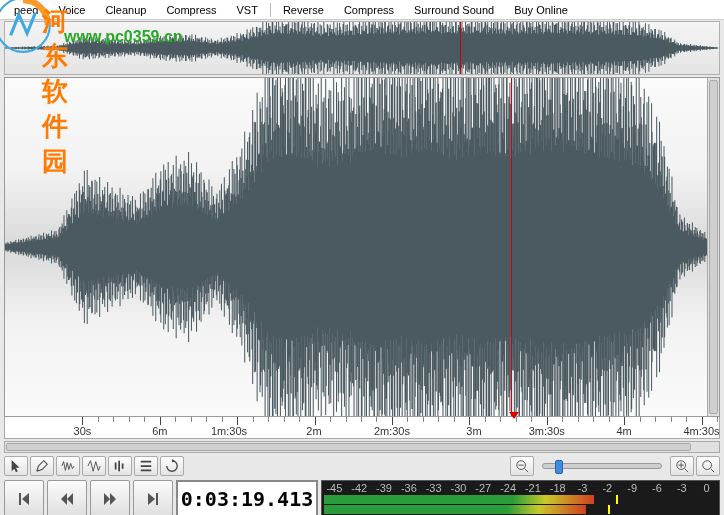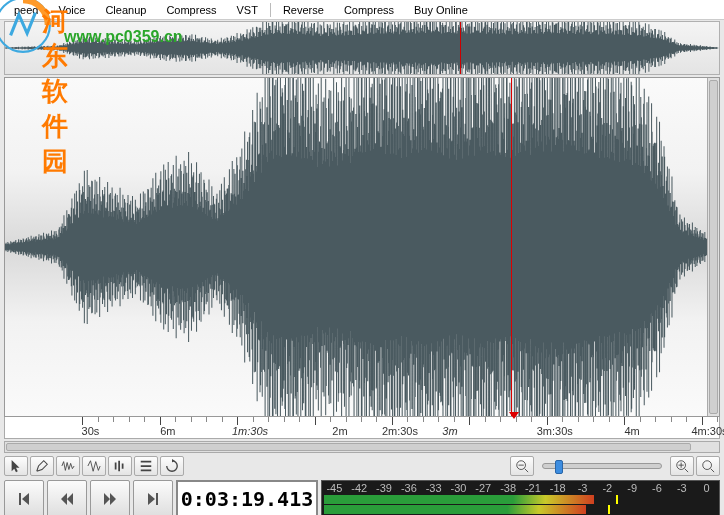--- a/index.html
+++ b/index.html
@@ -26,21 +26,21 @@
 .wave-area svg { position: absolute; inset: 0; width: 100%; height: 100%; }
 .wave-midline { position: absolute; left: 0; right: 0; top: 50%; height: 1px; background: #bcbcbc; }
 .playhead { position: absolute; top: 0; bottom: 0; width: 1px; background: #d00; left: 506px; }
 .rscroll { position: absolute; right: 0; top: 0; bottom: 0; width: 12px; background: #e0e0e0; border-left: 1px solid #aaa; }
 .rscroll .thumb { position: absolute; top: 2px; bottom: 2px; left: 1px; right: 1px; background: #cfcfcf; border: 1px solid #aaa; border-radius: 2px; }
 
 
 .ruler { height: 22px; margin: 0 4px; background: #fff; border: 1px solid #aaa; border-top: none; position: relative; font-size: 10px; color: #333; }
 .ruler .tick { position: absolute; top: 0; width: 1px; height: 5px; background: #888; }
 .ruler .tick.major { height: 8px; background: #444; }
-.ruler .lbl { position: absolute; top: 8px; transform: translateX(-50%); margin-left: 8px; }
+.ruler .lbl { position: absolute; top: 8px; transform: translateX(-50%); }
 .ruler .cursor-tri { position: absolute; top: -5px; left: 504px; width: 0; height: 0; border-left: 5px solid transparent; border-right: 5px solid transparent; border-top: 7px solid #d00; }
 
 
 .tools { height: 22px; margin: 2px 4px 0 4px; display: flex; align-items: center; gap: 2px; }
 .tbtn { width: 24px; height: 20px; background: linear-gradient(#fdfdfd,#e4e4e4); border: 1px solid #aaa; border-radius: 2px; display: flex; align-items: center; justify-content: center; color: #333; cursor: default; }
 .tbtn svg { width: 14px; height: 14px; }
 .tools .spacer { flex: 1; }
 .hslider { width: 120px; height: 6px; background: #cfcfcf; border: 1px solid #999; border-radius: 3px; position: relative; margin: 0 6px; }
 .hslider .sthumb { position: absolute; left: 12px; top: -4px; width: 8px; height: 14px; background: #3d8de0; border: 1px solid #2a66a8; border-radius: 2px; }
 
@@ -75,20 +75,21 @@
 
 <div class="menubar">
   <span class="mi">peed</span>
   <span class="mi">Voice</span>
   <span class="mi">Cleanup</span>
   <span class="mi">Compress</span>
   <span class="mi">VST</span>
   <span class="sep"></span>
   <span class="mi">Reverse</span>
   <span class="mi">Compress</span>
+  <span class="mi">Surround Sound</span>
   <span class="mi">Buy Online</span>
 </div>
 
 <div class="overview">
   <svg viewBox="0 0 712 52" preserveAspectRatio="none">
       <path d="M0.0 25.5 L0.0 26.5 M0.7 25.5 L0.7 26.5 M1.4 25.3 L1.4 26.7 M2.1 25.6 L2.1 26.4 M2.9 25.5 L2.9 26.5 M3.6 25.2 L3.6 26.8 M4.3 25.5 L4.3 26.5 M5.0 25.4 L5.0 26.6 M5.7 25.6 L5.7 26.4 M6.4 25.6 L6.4 26.4 M7.1 25.0 L7.1 27.0 M7.9 25.2 L7.9 26.8 M8.6 25.5 L8.6 26.5 M9.3 25.3 L9.3 26.7 M10.0 25.2 L10.0 26.8 M10.7 25.1 L10.7 26.9 M11.4 25.1 L11.4 26.9 M12.1 25.5 L12.1 26.5 M12.9 25.1 L12.9 26.9 M13.6 24.8 L13.6 27.2 M14.3 25.4 L14.3 26.6 M15.0 25.3 L15.0 26.7 M15.7 25.2 L15.7 26.8 M16.4 25.2 L16.4 26.8 M17.1 24.6 L17.1 27.4 M17.9 25.2 L17.9 26.8 M18.6 25.3 L18.6 26.7 M19.3 24.7 L19.3 27.3 M20.0 25.2 L20.0 26.8 M20.7 24.8 L20.7 27.2 M21.4 25.2 L21.4 26.8 M22.1 25.3 L22.1 26.7 M22.9 24.5 L22.9 27.5 M23.6 24.6 L23.6 27.4 M24.3 25.1 L24.3 26.9 M25.0 25.1 L25.0 26.9 M25.7 24.9 L25.7 27.1 M26.4 24.7 L26.4 27.3 M27.1 24.4 L27.1 27.6 M27.9 25.2 L27.9 26.8 M28.6 24.8 L28.6 27.2 M29.3 24.3 L29.3 27.7 M30.0 25.1 L30.0 26.9 M30.7 24.7 L30.7 27.3 M31.4 25.0 L31.4 27.0 M32.1 24.9 L32.1 27.1 M32.9 24.0 L32.9 28.0 M33.6 24.7 L33.6 27.3 M34.3 25.0 L34.3 27.0 M35.0 24.5 L35.0 27.5 M35.7 24.8 L35.7 27.2 M36.4 24.2 L36.4 27.8 M37.1 24.5 L37.1 27.5 M37.9 25.0 L37.9 27.0 M38.6 24.1 L38.6 27.9 M39.3 24.1 L39.3 27.9 M40.0 24.7 L40.0 27.3 M40.7 24.8 L40.7 27.2 M41.4 24.6 L41.4 27.4 M42.1 24.2 L42.1 27.8 M42.9 23.7 L42.9 28.3 M43.6 24.8 L43.6 27.2 M44.3 24.7 L44.3 27.3 M45.0 23.9 L45.0 28.1 M45.7 24.9 L45.7 27.1 M46.4 23.9 L46.4 28.1 M47.1 24.7 L47.1 27.3 M47.9 24.6 L47.9 27.4 M48.6 23.4 L48.6 28.6 M49.3 24.1 L49.3 27.9 M50.0 24.4 L50.0 27.6 M50.7 24.5 L50.7 27.5 M51.4 24.5 L51.4 27.5 M52.1 23.6 L52.1 28.4 M52.9 23.7 L52.9 28.3 M53.6 24.7 L53.6 27.3 M54.3 23.6 L54.3 28.4 M55.0 22.9 L55.0 29.1 M55.7 23.7 L55.7 28.3 M56.4 23.2 L56.4 28.8 M57.1 23.8 L57.1 28.2 M57.9 22.8 L57.9 29.2 M58.6 21.1 L58.6 30.9 M59.3 23.2 L59.3 28.8 M60.0 23.4 L60.0 28.6 M60.7 21.9 L60.7 30.1 M61.4 23.4 L61.4 28.6 M62.1 20.4 L62.1 31.6 M62.9 22.0 L62.9 30.0 M63.6 22.8 L63.6 29.2 M64.3 19.8 L64.3 32.2 M65.0 20.6 L65.0 31.4 M65.7 21.1 L65.7 30.9 M66.4 22.3 L66.4 29.7 M67.1 21.8 L67.1 30.2 M67.9 19.0 L67.9 33.0 M68.6 18.3 L68.6 33.7 M69.3 22.2 L69.3 29.8 M70.0 20.9 L70.0 31.1 M70.7 18.7 L70.7 33.3 M71.4 20.4 L71.4 31.6 M72.1 17.9 L72.1 34.1 M72.9 21.4 L72.9 30.6 M73.6 19.7 L73.6 32.3 M74.3 15.6 L74.3 36.4 M75.0 19.7 L75.0 32.3 M75.7 19.3 L75.7 32.7 M76.4 19.4 L76.4 32.6 M77.1 20.9 L77.1 31.1 M77.9 14.8 L77.9 37.2 M78.6 17.1 L78.6 34.9 M79.3 20.6 L79.3 31.4 M80.0 16.6 L80.0 35.4 M80.7 17.0 L80.7 35.0 M81.4 17.6 L81.4 34.4 M82.1 18.2 L82.1 33.8 M82.9 20.2 L82.9 31.8 M83.6 16.6 L83.6 35.4 M84.3 14.7 L84.3 37.3 M85.0 20.8 L85.0 31.2 M85.7 20.7 L85.7 31.3 M86.4 17.8 L86.4 34.2 M87.1 19.4 L87.1 32.6 M87.9 15.3 L87.9 36.7 M88.6 19.7 L88.6 32.3 M89.3 20.1 L89.3 31.9 M90.0 15.7 L90.0 36.3 M90.7 19.2 L90.7 32.8 M91.4 18.1 L91.4 33.9 M92.1 21.1 L92.1 30.9 M92.9 21.1 L92.9 30.9 M93.6 15.8 L93.6 36.2 M94.3 17.1 L94.3 34.9 M95.0 20.8 L95.0 31.2 M95.7 19.4 L95.7 32.6 M96.4 18.4 L96.4 33.6 M97.1 18.4 L97.1 33.6 M97.9 17.6 L97.9 34.4 M98.6 21.5 L98.6 30.5 M99.3 18.7 L99.3 33.3 M100.0 16.1 L100.0 35.9 M100.7 21.4 L100.7 30.6 M101.4 19.8 L101.4 32.2 M102.1 20.0 L102.1 32.0 M102.9 20.5 L102.9 31.5 M103.6 16.1 L103.6 35.9 M104.3 19.6 L104.3 32.4 M105.0 21.7 L105.0 30.3 M105.7 18.1 L105.7 33.9 M106.4 20.0 L106.4 32.0 M107.1 18.4 L107.1 33.6 M107.9 20.2 L107.9 31.8 M108.6 21.8 L108.6 30.2 M109.3 17.6 L109.3 34.4 M110.0 17.7 L110.0 34.3 M110.7 21.2 L110.7 30.8 M111.4 21.8 L111.4 30.2 M112.1 19.9 L112.1 32.1 M112.9 19.4 L112.9 32.6 M113.6 17.6 L113.6 34.4 M114.3 21.5 L114.3 30.5 M115.0 20.7 L115.0 31.3 M115.7 17.8 L115.7 34.2 M116.4 21.8 L116.4 30.2 M117.1 19.4 L117.1 32.6 M117.9 22.0 L117.9 30.0 M118.6 21.5 L118.6 30.5 M119.3 17.4 L119.3 34.6 M120.0 19.8 L120.0 32.2 M120.7 21.6 L120.7 30.4 M121.4 20.4 L121.4 31.6 M122.1 20.8 L122.1 31.2 M122.9 19.0 L122.9 33.0 M123.6 19.7 L123.6 32.3 M124.3 22.4 L124.3 29.6 M125.0 19.5 L125.0 32.5 M125.7 18.7 L125.7 33.3 M126.4 21.7 L126.4 30.3 M127.1 21.3 L127.1 30.7 M127.9 21.4 L127.9 30.6 M128.6 20.6 L128.6 31.4 M129.3 18.2 L129.3 33.8 M130.0 21.7 L130.0 30.3 M130.7 22.4 L130.7 29.6 M131.4 19.7 L131.4 32.3 M132.1 22.3 L132.1 29.7 M132.9 19.3 L132.9 32.7 M133.6 21.5 L133.6 30.5 M134.3 22.0 L134.3 30.0 M135.0 18.1 L135.0 33.9 M135.7 19.4 L135.7 32.6 M136.4 20.9 L136.4 31.1 M137.1 21.7 L137.1 30.3 M137.9 20.8 L137.9 31.2 M138.6 18.4 L138.6 33.6 M139.3 17.9 L139.3 34.1 M140.0 21.8 L140.0 30.2 M140.7 19.7 L140.7 32.3 M141.4 17.6 L141.4 34.4 M142.1 20.7 L142.1 31.3 M142.9 18.5 L142.9 33.5 M143.6 21.2 L143.6 30.8 M144.3 19.5 L144.3 32.5 M145.0 15.4 L145.0 36.6 M145.7 19.6 L145.7 32.4 M146.4 20.4 L146.4 31.6 M147.1 18.6 L147.1 33.4 M147.9 20.6 L147.9 31.4 M148.6 15.8 L148.6 36.2 M149.3 18.2 L149.3 33.8 M150.0 20.8 L150.0 31.2 M150.7 16.1 L150.7 35.9 M151.4 16.6 L151.4 35.4 M152.1 18.3 L152.1 33.7 M152.9 19.3 L152.9 32.7 M153.6 19.4 L153.6 32.6 M154.3 16.0 L154.3 36.0 M155.0 14.0 L155.0 38.0 M155.7 20.1 L155.7 31.9 M156.4 19.5 L156.4 32.5 M157.1 15.7 L157.1 36.3 M157.9 18.9 L157.9 33.1 M158.6 14.4 L158.6 37.6 M159.3 19.3 L159.3 32.7 M160.0 18.5 L160.0 33.5 M160.7 13.0 L160.7 39.0 M161.4 17.3 L161.4 34.7 M162.1 17.5 L162.1 34.5 M162.9 18.9 L162.9 33.1 M163.6 19.5 L163.6 32.5 M164.3 13.4 L164.3 38.6 M165.0 15.1 L165.0 36.9 M165.7 19.8 L165.7 32.2 M166.4 16.2 L166.4 35.8 M167.1 15.3 L167.1 36.7 M167.9 16.8 L167.9 35.2 M168.6 16.1 L168.6 35.9 M169.3 19.4 L169.3 32.6 M170.0 15.8 L170.0 36.2 M170.7 12.3 L170.7 39.7 M171.4 19.2 L171.4 32.8 M172.1 18.8 L172.1 33.2 M172.9 16.5 L172.9 35.5 M173.6 18.7 L173.6 33.3 M174.3 12.5 L174.3 39.5 M175.0 17.3 L175.0 34.7 M175.7 19.2 L175.7 32.8 M176.4 13.4 L176.4 38.6 M177.1 16.5 L177.1 35.5 M177.9 15.7 L177.9 36.3 M178.6 18.6 L178.6 33.4 M179.3 19.2 L179.3 32.8 M180.0 13.0 L180.0 39.0 M180.7 13.3 L180.7 38.7 M181.4 19.1 L181.4 32.9 M182.1 18.0 L182.1 34.0 M182.9 15.4 L182.9 36.6 M183.6 16.1 L183.6 35.9 M184.3 13.4 L184.3 38.6 M185.0 19.2 L185.0 32.8 M185.7 16.8 L185.7 35.2 M186.4 12.3 L186.4 39.7 M187.1 18.9 L187.1 33.1 M187.9 16.9 L187.9 35.1 M188.6 18.5 L188.6 33.5 M189.3 19.2 L189.3 32.8 M190.0 12.7 L190.0 39.3 M190.7 16.6 L190.7 35.4 M191.4 20.0 L191.4 32.0 M192.1 16.2 L192.1 35.8 M192.9 17.5 L192.9 34.5 M193.6 16.2 L193.6 35.8 M194.3 17.6 L194.3 34.4 M195.0 20.4 L195.0 31.6 M195.7 15.9 L195.7 36.1 M196.4 15.0 L196.4 37.0 M197.1 20.2 L197.1 31.8 M197.9 20.3 L197.9 31.7 M198.6 18.5 L198.6 33.5 M199.3 18.5 L199.3 33.5 M200.0 15.3 L200.0 36.7 M200.7 20.1 L200.7 31.9 M201.4 20.2 L201.4 31.8 M202.1 16.5 L202.1 35.5 M202.9 20.5 L202.9 31.5 M203.6 18.0 L203.6 34.0 M204.3 21.2 L204.3 30.8 M205.0 21.2 L205.0 30.8 M205.7 16.4 L205.7 35.6 M206.4 18.4 L206.4 33.6 M207.1 20.9 L207.1 31.1 M207.9 20.4 L207.9 31.6 M208.6 20.1 L208.6 31.9 M209.3 18.7 L209.3 33.3 M210.0 18.7 L210.0 33.3 M210.7 22.1 L210.7 29.9 M211.4 19.6 L211.4 32.4 M212.1 17.7 L212.1 34.3 M212.9 21.4 L212.9 30.6 M213.6 19.8 L213.6 32.2 M214.3 20.7 L214.3 31.3 M215.0 19.8 L215.0 32.2 M215.7 15.8 L215.7 36.2 M216.4 19.7 L216.4 32.3 M217.1 21.2 L217.1 30.8 M217.9 17.6 L217.9 34.4 M218.6 20.1 L218.6 31.9 M219.3 16.4 L219.3 35.6 M220.0 18.9 L220.0 33.1 M220.7 20.7 L220.7 31.3 M221.4 15.3 L221.4 36.7 M222.1 16.0 L222.1 36.0 M222.9 18.8 L222.9 33.2 M223.6 20.4 L223.6 31.6 M224.3 18.4 L224.3 33.6 M225.0 15.8 L225.0 36.2 M225.7 13.8 L225.7 38.2 M226.4 19.7 L226.4 32.3 M227.1 18.0 L227.1 34.0 M227.9 14.0 L227.9 38.0 M228.6 19.1 L228.6 32.9 M229.3 14.7 L229.3 37.3 M230.0 19.7 L230.0 32.3 M230.7 17.6 L230.7 34.4 M231.4 11.0 L231.4 41.0 M232.1 15.9 L232.1 36.1 M232.9 17.4 L232.9 34.6 M233.6 16.2 L233.6 35.8 M234.3 17.6 L234.3 34.4 M235.0 11.6 L235.0 40.4 M235.7 13.7 L235.7 38.3 M236.4 18.8 L236.4 33.2 M237.1 12.8 L237.1 39.2 M237.9 11.9 L237.9 40.1 M238.6 15.3 L238.6 36.7 M239.3 14.9 L239.3 37.1 M240.0 16.4 L240.0 35.6 M240.7 12.2 L240.7 39.8 M241.4 7.3 L241.4 44.7 M242.1 16.2 L242.1 35.8 M242.9 17.2 L242.9 34.8 M243.6 10.6 L243.6 41.4 M244.3 16.2 L244.3 35.8 M245.0 7.4 L245.0 44.6 M245.7 14.1 L245.7 37.9 M246.4 15.0 L246.4 37.0 M247.1 5.3 L247.1 46.7 M247.9 10.3 L247.9 41.7 M248.6 11.3 L248.6 40.7 M249.3 15.5 L249.3 36.5 M250.0 13.9 L250.0 38.1 M250.7 4.7 L250.7 47.3 M251.4 5.2 L251.4 46.8 M252.1 15.0 L252.1 37.0 M252.9 9.9 L252.9 42.1 M253.6 5.8 L253.6 46.2 M254.3 9.8 L254.3 42.2 M255.0 5.7 L255.0 46.3 M255.7 14.1 L255.7 37.9 M256.4 8.0 L256.4 44.0 M257.1 -1.1 L257.1 53.1 M257.9 11.1 L257.9 40.9 M258.6 10.3 L258.6 41.7 M259.3 7.9 L259.3 44.1 M260.0 12.6 L260.0 39.4 M260.7 -1.9 L260.7 53.9 M261.4 6.1 L261.4 45.9 M262.1 12.6 L262.1 39.4 M262.9 0.7 L262.9 51.3 M263.6 4.1 L263.6 47.9 M264.3 4.0 L264.3 48.0 M265.0 8.1 L265.0 43.9 M265.7 10.9 L265.7 41.1 M266.4 -0.2 L266.4 52.2 M267.1 -2.7 L267.1 54.7 M267.9 12.0 L267.9 40.0 M268.6 11.0 L268.6 41.0 M269.3 3.4 L269.3 48.6 M270.0 6.6 L270.0 45.4 M270.7 -2.0 L270.7 54.0 M271.4 10.3 L271.4 41.7 M272.1 7.9 L272.1 44.1 M272.9 -3.7 L272.9 55.7 M273.6 8.4 L273.6 43.6 M274.3 4.5 L274.3 47.5 M275.0 10.7 L275.0 41.3 M275.7 11.8 L275.7 40.2 M276.4 -4.4 L276.4 56.4 M277.1 1.8 L277.1 50.2 M277.9 11.0 L277.9 41.0 M278.6 4.2 L278.6 47.8 M279.3 3.9 L279.3 48.1 M280.0 2.3 L280.0 49.7 M280.7 2.5 L280.7 49.5 M281.4 11.7 L281.4 40.3 M282.1 1.8 L282.1 50.2 M282.9 -4.1 L282.9 56.1 M283.6 11.7 L283.6 40.3 M284.3 8.6 L284.3 43.4 M285.0 5.9 L285.0 46.1 M285.7 6.8 L285.7 45.2 M286.4 -5.3 L286.4 57.3 M287.1 7.1 L287.1 44.9 M287.9 10.6 L287.9 41.4 M288.6 -1.5 L288.6 53.5 M289.3 7.4 L289.3 44.6 M290.0 0.8 L290.0 51.2 M290.7 8.8 L290.7 43.2 M291.4 11.9 L291.4 40.1 M292.1 -3.5 L292.1 55.5 M292.9 -0.4 L292.9 52.4 M293.6 9.5 L293.6 42.5 M294.3 9.6 L294.3 42.4 M295.0 5.4 L295.0 46.6 M295.7 2.5 L295.7 49.5 M296.4 -1.0 L296.4 53.0 M297.1 11.8 L297.1 40.2 M297.9 6.0 L297.9 46.0 M298.6 -2.2 L298.6 54.2 M299.3 12.5 L299.3 39.5 M300.0 4.8 L300.0 47.2 M300.7 10.7 L300.7 41.3 M301.4 9.0 L301.4 43.0 M302.1 -4.1 L302.1 56.1 M302.9 6.2 L302.9 45.8 M303.6 11.6 L303.6 40.4 M304.3 4.7 L304.3 47.3 M305.0 9.0 L305.0 43.0 M305.7 1.3 L305.7 50.7 M306.4 6.0 L306.4 46.0 M307.1 13.4 L307.1 38.6 M307.9 1.7 L307.9 50.3 M308.6 1.1 L308.6 50.9 M309.3 10.0 L309.3 42.0 M310.0 11.3 L310.0 40.7 M310.7 9.2 L310.7 42.8 M311.4 5.4 L311.4 46.6 M312.1 -1.0 L312.1 53.0 M312.9 11.8 L312.9 40.2 M313.6 11.4 L313.6 40.6 M314.3 2.6 L314.3 49.4 M315.0 14.0 L315.0 38.0 M315.7 3.5 L315.7 48.5 M316.4 12.6 L316.4 39.4 M317.1 11.8 L317.1 40.2 M317.9 -0.7 L317.9 52.7 M318.6 6.2 L318.6 45.8 M319.3 10.2 L319.3 41.8 M320.0 10.6 L320.0 41.4 M320.7 10.5 L320.7 41.5 M321.4 2.1 L321.4 49.9 M322.1 3.5 L322.1 48.5 M322.9 14.0 L322.9 38.0 M323.6 6.1 L323.6 45.9 M324.3 2.4 L324.3 49.6 M325.0 10.0 L325.0 42.0 M325.7 7.0 L325.7 45.0 M326.4 11.8 L326.4 40.2 M327.1 7.0 L327.1 45.0 M327.9 -2.0 L327.9 54.0 M328.6 10.5 L328.6 41.5 M329.3 12.7 L329.3 39.3 M330.0 5.5 L330.0 46.5 M330.7 13.6 L330.7 38.4 M331.4 0.6 L331.4 51.4 M332.1 8.5 L332.1 43.5 M332.9 12.7 L332.9 39.3 M333.6 0.7 L333.6 51.3 M334.3 4.8 L334.3 47.2 M335.0 7.8 L335.0 44.2 M335.7 12.4 L335.7 39.6 M336.4 10.9 L336.4 41.1 M337.1 2.0 L337.1 50.0 M337.9 0.1 L337.9 51.9 M338.6 13.5 L338.6 38.5 M339.3 9.6 L339.3 42.4 M340.0 3.1 L340.0 48.9 M340.7 9.4 L340.7 42.6 M341.4 2.4 L341.4 49.6 M342.1 13.0 L342.1 39.0 M342.9 8.5 L342.9 43.5 M343.6 -2.5 L343.6 54.5 M344.3 8.8 L344.3 43.2 M345.0 8.6 L345.0 43.4 M345.7 8.9 L345.7 43.1 M346.4 12.9 L346.4 39.1 M347.1 -1.8 L347.1 53.8 M347.9 4.2 L347.9 47.8 M348.6 13.0 L348.6 39.0 M349.3 2.8 L349.3 49.2 M350.0 3.4 L350.0 48.6 M350.7 5.2 L350.7 46.8 M351.4 6.4 L351.4 45.6 M352.1 11.2 L352.1 40.8 M352.9 2.0 L352.9 50.0 M353.6 -3.4 L353.6 55.4 M354.3 12.2 L354.3 39.8 M355.0 12.2 L355.0 39.8 M355.7 4.0 L355.7 48.0 M356.4 8.4 L356.4 43.6 M357.1 -3.0 L357.1 55.0 M357.9 8.7 L357.9 43.3 M358.6 9.5 L358.6 42.5 M359.3 -3.1 L359.3 55.1 M360.0 6.4 L360.0 45.6 M360.7 3.6 L360.7 48.4 M361.4 12.0 L361.4 40.0 M362.1 11.6 L362.1 40.4 M362.9 -4.1 L362.9 56.1 M363.6 -0.7 L363.6 52.7 M364.3 10.5 L364.3 41.5 M365.0 5.7 L365.0 46.3 M365.7 2.3 L365.7 49.7 M366.4 2.7 L366.4 49.3 M367.1 -0.4 L367.1 52.4 M367.9 11.7 L367.9 40.3 M368.6 2.8 L368.6 49.2 M369.3 -6.0 L369.3 58.0 M370.0 10.7 L370.0 41.3 M370.7 6.1 L370.7 45.9 M371.4 6.3 L371.4 45.7 M372.1 8.0 L372.1 44.0 M372.9 -6.6 L372.9 58.6 M373.6 4.7 L373.6 47.3 M374.3 11.6 L374.3 40.4 M375.0 -0.6 L375.0 52.6 M375.7 5.4 L375.7 46.6 M376.4 0.4 L376.4 51.6 M377.1 6.3 L377.1 45.7 M377.9 11.4 L377.9 40.6 M378.6 -2.7 L378.6 54.7 M379.3 -2.8 L379.3 54.8 M380.0 9.5 L380.0 42.5 M380.7 11.3 L380.7 40.7 M381.4 4.4 L381.4 47.6 M382.1 3.2 L382.1 48.8 M382.9 -3.7 L382.9 55.7 M383.6 10.1 L383.6 41.9 M384.3 7.0 L384.3 45.0 M385.0 -3.4 L385.0 55.4 M385.7 10.7 L385.7 41.3 M386.4 2.4 L386.4 49.6 M387.1 11.4 L387.1 40.6 M387.9 9.6 L387.9 42.4 M388.6 -5.7 L388.6 57.7 M389.3 2.9 L389.3 49.1 M390.0 9.8 L390.0 42.2 M390.7 4.9 L390.7 47.1 M391.4 6.3 L391.4 45.7 M392.1 -0.1 L392.1 52.1 M392.9 2.2 L392.9 49.8 M393.6 12.2 L393.6 39.8 M394.3 1.3 L394.3 50.7 M395.0 -2.3 L395.0 54.3 M395.7 9.4 L395.7 42.6 M396.4 7.6 L396.4 44.4 M397.1 7.7 L397.1 44.3 M397.9 4.7 L397.9 47.3 M398.6 -5.4 L398.6 57.4 M399.3 8.4 L399.3 43.6 M400.0 11.1 L400.0 40.9 M400.7 -0.1 L400.7 52.1 M401.4 10.4 L401.4 41.6 M402.1 -0.9 L402.1 52.9 M402.9 8.3 L402.9 43.7 M403.6 10.6 L403.6 41.4 M404.3 -4.3 L404.3 56.3 M405.0 0.9 L405.0 51.1 M405.7 7.3 L405.7 44.7 M406.4 10.1 L406.4 41.9 M407.1 6.9 L407.1 45.1 M407.9 -0.8 L407.9 52.8 M408.6 -2.4 L408.6 54.4 M409.3 11.4 L409.3 40.6 M410.0 4.7 L410.0 47.3 M410.7 -2.3 L410.7 54.3 M411.4 8.6 L411.4 43.4 M412.1 1.8 L412.1 50.2 M412.9 10.4 L412.9 41.6 M413.6 5.6 L413.6 46.4 M414.3 -7.2 L414.3 59.2 M415.0 5.9 L415.0 46.1 M415.7 8.8 L415.7 43.2 M416.4 3.3 L416.4 48.7 M417.1 9.6 L417.1 42.4 M417.9 -4.0 L417.9 56.0 M418.6 3.1 L418.6 48.9 M419.3 11.1 L419.3 40.9 M420.0 -2.3 L420.0 54.3 M420.7 -0.7 L420.7 52.7 M421.4 4.8 L421.4 47.2 M422.1 7.5 L422.1 44.5 M422.9 7.9 L422.9 44.1 M423.6 -0.5 L423.6 52.5 M424.3 -5.8 L424.3 57.8 M425.0 10.4 L425.0 41.6 M425.7 9.2 L425.7 42.8 M426.4 -0.3 L426.4 52.3 M427.1 8.7 L427.1 43.3 M427.9 -2.5 L427.9 54.5 M428.6 9.5 L428.6 42.5 M429.3 7.8 L429.3 44.2 M430.0 -5.8 L430.0 57.8 M430.7 4.7 L430.7 47.3 M431.4 5.6 L431.4 46.4 M432.1 8.9 L432.1 43.1 M432.9 10.1 L432.9 41.9 M433.6 -3.8 L433.6 55.8 M434.3 0.1 L434.3 51.9 M435.0 11.6 L435.0 40.4 M435.7 3.1 L435.7 48.9 M436.4 0.8 L436.4 51.2 M437.1 4.9 L437.1 47.1 M437.9 3.2 L437.9 48.8 M438.6 10.8 L438.6 41.2 M439.3 2.9 L439.3 49.1 M440.0 -5.2 L440.0 57.2 M440.7 10.4 L440.7 41.6 M441.4 10.0 L441.4 42.0 M442.1 4.5 L442.1 47.5 M442.9 10.0 L442.9 42.0 M443.6 -3.6 L443.6 55.6 M444.3 6.9 L444.3 45.1 M445.0 11.0 L445.0 41.0 M445.7 -1.5 L445.7 53.5 M446.4 5.1 L446.4 46.9 M447.1 4.0 L447.1 48.0 M447.9 10.3 L447.9 41.7 M448.6 11.3 L448.6 40.7 M449.3 -1.6 L449.3 53.6 M450.0 -1.3 L450.0 53.3 M450.7 11.5 L450.7 40.5 M451.4 8.8 L451.4 43.2 M452.1 3.1 L452.1 48.9 M452.9 5.2 L452.9 46.8 M453.6 -0.7 L453.6 52.7 M454.3 11.6 L454.3 40.4 M455.0 6.1 L455.0 45.9 M455.7 -4.3 L455.7 56.3 M456.4 9.8 L456.4 42.2 M457.1 5.6 L457.1 46.4 M457.9 8.7 L457.9 43.3 M458.6 10.5 L458.6 41.5 M459.3 -5.1 L459.3 57.1 M460.0 3.5 L460.0 48.5 M460.7 11.5 L460.7 40.5 M461.4 1.9 L461.4 50.1 M462.1 4.5 L462.1 47.5 M462.9 1.5 L462.9 50.5 M463.6 4.5 L463.6 47.5 M464.3 11.4 L464.3 40.6 M465.0 -0.4 L465.0 52.4 M465.7 -3.7 L465.7 55.7 M466.4 10.5 L466.4 41.5 M467.1 10.5 L467.1 41.5 M467.9 4.8 L467.9 47.2 M468.6 4.9 L468.6 47.1 M469.3 -5.0 L469.3 57.0 M470.0 8.5 L470.0 43.5 M470.7 8.7 L470.7 43.3 M471.4 -3.1 L471.4 55.1 M472.1 8.6 L472.1 43.4 M472.9 1.0 L472.9 51.0 M473.6 10.7 L473.6 41.3 M474.3 10.6 L474.3 41.4 M475.0 -5.7 L475.0 57.7 M475.7 0.2 L475.7 51.8 M476.4 8.9 L476.4 43.1 M477.1 6.5 L477.1 45.5 M477.9 4.8 L477.9 47.2 M478.6 0.2 L478.6 51.8 M479.3 -0.6 L479.3 52.6 M480.0 11.7 L480.0 40.3 M480.7 2.7 L480.7 49.3 M481.4 -3.9 L481.4 55.9 M482.1 10.3 L482.1 41.7 M482.9 5.1 L482.9 46.9 M483.6 8.1 L483.6 43.9 M484.3 6.1 L484.3 45.9 M485.0 -6.4 L485.0 58.4 M485.7 6.3 L485.7 45.7 M486.4 11.6 L486.4 40.4 M487.1 0.9 L487.1 51.1 M487.9 8.6 L487.9 43.4 M488.6 -1.2 L488.6 53.2 M489.3 6.2 L489.3 45.8 M490.0 11.6 L490.0 40.4 M490.7 -2.7 L490.7 54.7 M491.4 -0.5 L491.4 52.5 M492.1 7.7 L492.1 44.3 M492.9 11.8 L492.9 40.2 M493.6 6.8 L493.6 45.2 M494.3 1.2 L494.3 50.8 M495.0 -3.4 L495.0 55.4 M495.7 11.0 L495.7 41.0 M496.4 7.4 L496.4 44.6 M497.1 -1.4 L497.1 53.4 M497.9 10.8 L497.9 41.2 M498.6 1.2 L498.6 50.8 M499.3 12.3 L499.3 39.7 M500.0 8.2 L500.0 43.8 M500.7 -5.5 L500.7 57.5 M501.4 4.9 L501.4 47.1 M502.1 8.7 L502.1 43.3 M502.9 6.2 L502.9 45.8 M503.6 9.0 L503.6 43.0 M504.3 -2.1 L504.3 54.1 M505.0 2.2 L505.0 49.8 M505.7 12.3 L505.7 39.7 M506.4 1.1 L506.4 50.9 M507.1 -0.5 L507.1 52.5 M507.9 6.8 L507.9 45.2 M508.6 6.4 L508.6 45.6 M509.3 9.0 L509.3 43.0 M510.0 2.6 L510.0 49.4 M510.7 -5.4 L510.7 57.4 M511.4 9.7 L511.4 42.3 M512.1 11.7 L512.1 40.3 M512.9 1.3 L512.9 50.7 M513.6 11.0 L513.6 41.0 M514.3 -2.5 L514.3 54.5 M515.0 8.1 L515.0 43.9 M515.7 9.7 L515.7 42.3 M516.4 -4.2 L516.4 56.2 M517.1 3.3 L517.1 48.7 M517.9 5.5 L517.9 46.5 M518.6 11.2 L518.6 40.8 M519.3 9.2 L519.3 42.8 M520.0 -2.6 L520.0 54.6 M520.7 -1.8 L520.7 53.8 M521.4 11.7 L521.4 40.3 M522.1 5.2 L522.1 46.8 M522.9 0.0 L522.9 52.0 M523.6 6.0 L523.6 46.0 M524.3 0.9 L524.3 51.1 M525.0 11.4 L525.0 40.6 M525.7 4.4 L525.7 47.6 M526.4 -6.3 L526.4 58.3 M527.1 8.3 L527.1 43.7 M527.9 7.9 L527.9 44.1 M528.6 5.1 L528.6 46.9 M529.3 11.1 L529.3 40.9 M530.0 -5.0 L530.0 57.0 M530.7 4.0 L530.7 48.0 M531.4 11.4 L531.4 40.6 M532.1 -1.3 L532.1 53.3 M532.9 2.4 L532.9 49.6 M533.6 3.0 L533.6 49.0 M534.3 7.1 L534.3 44.9 M535.0 9.9 L535.0 42.1 M535.7 -1.6 L535.7 53.6 M536.4 -4.5 L536.4 56.5 M537.1 11.4 L537.1 40.6 M537.9 10.1 L537.9 41.9 M538.6 1.9 L538.6 50.1 M539.3 5.8 L539.3 46.2 M540.0 -3.5 L540.0 55.5 M540.7 9.4 L540.7 42.6 M541.4 7.0 L541.4 45.0 M542.1 -5.4 L542.1 57.4 M542.9 7.2 L542.9 44.8 M543.6 3.6 L543.6 48.4 M544.3 9.8 L544.3 42.2 M545.0 11.3 L545.0 40.7 M545.7 -5.8 L545.7 57.8 M546.4 0.5 L546.4 51.5 M547.1 10.4 L547.1 41.6 M547.9 3.1 L547.9 48.9 M548.6 2.5 L548.6 49.5 M549.3 1.5 L549.3 50.5 M550.0 1.5 L550.0 50.5 M550.7 11.0 L550.7 41.0 M551.4 0.8 L551.4 51.2 M552.1 -5.6 L552.1 57.6 M552.9 11.3 L552.9 40.7 M553.6 8.0 L553.6 44.0 M554.3 4.9 L554.3 47.1 M555.0 6.4 L555.0 45.6 M555.7 -6.3 L555.7 58.3 M556.4 6.4 L556.4 45.6 M557.1 10.2 L557.1 41.8 M557.9 -2.3 L557.9 54.3 M558.6 6.7 L558.6 45.3 M559.3 0.5 L559.3 51.5 M560.0 8.5 L560.0 43.5 M560.7 11.7 L560.7 40.3 M561.4 -4.3 L561.4 56.3 M562.1 -1.5 L562.1 53.5 M562.9 9.1 L562.9 42.9 M563.6 8.8 L563.6 43.2 M564.3 4.3 L564.3 47.7 M565.0 1.7 L565.0 50.3 M565.7 -2.3 L565.7 54.3 M566.4 11.1 L566.4 40.9 M567.1 4.9 L567.1 47.1 M567.9 -3.9 L567.9 55.9 M568.6 12.0 L568.6 40.0 M569.3 3.7 L569.3 48.3 M570.0 9.6 L570.0 42.4 M570.7 8.1 L570.7 43.9 M571.4 -6.2 L571.4 58.2 M572.1 4.6 L572.1 47.4 M572.9 10.6 L572.9 41.4 M573.6 2.8 L573.6 49.2 M574.3 7.2 L574.3 44.8 M575.0 -0.6 L575.0 52.6 M575.7 4.2 L575.7 47.8 M576.4 12.3 L576.4 39.7 M577.1 -0.7 L577.1 52.7 M577.9 -1.6 L577.9 53.6 M578.6 8.6 L578.6 43.4 M579.3 9.8 L579.3 42.2 M580.0 7.1 L580.0 44.9 M580.7 3.2 L580.7 48.8 M581.4 -4.3 L581.4 56.3 M582.1 9.9 L582.1 42.1 M582.9 9.5 L582.9 42.5 M583.6 -0.7 L583.6 52.7 M584.3 12.1 L584.3 39.9 M585.0 0.4 L585.0 51.6 M585.7 10.7 L585.7 41.3 M586.4 9.9 L586.4 42.1 M587.1 -4.6 L587.1 56.6 M587.9 3.2 L587.9 48.8 M588.6 8.2 L588.6 43.8 M589.3 8.4 L589.3 43.6 M590.0 8.1 L590.0 43.9 M590.7 -0.8 L590.7 52.8 M591.4 0.5 L591.4 51.5 M592.1 12.5 L592.1 39.5 M592.9 3.5 L592.9 48.5 M593.6 -0.8 L593.6 52.8 M594.3 8.4 L594.3 43.6 M595.0 4.9 L595.0 47.1 M595.7 10.1 L595.7 41.9 M596.4 5.1 L596.4 46.9 M597.1 -5.2 L597.1 57.2 M597.9 8.6 L597.9 43.4 M598.6 11.4 L598.6 40.6 M599.3 3.2 L599.3 48.8 M600.0 12.0 L600.0 40.0 M600.7 -1.9 L600.7 53.9 M601.4 6.8 L601.4 45.2 M602.1 11.5 L602.1 40.5 M602.9 -1.8 L602.9 53.8 M603.6 2.5 L603.6 49.5 M604.3 6.3 L604.3 45.7 M605.0 11.3 L605.0 40.7 M605.7 9.4 L605.7 42.6 M606.4 0.1 L606.4 51.9 M607.1 -2.0 L607.1 54.0 M607.9 12.4 L607.9 39.6 M608.6 8.4 L608.6 43.6 M609.3 1.3 L609.3 50.7 M610.0 8.7 L610.0 43.3 M610.7 1.0 L610.7 51.0 M611.4 12.3 L611.4 39.7 M612.1 7.7 L612.1 44.3 M612.9 -3.9 L612.9 55.9 M613.6 7.9 L613.6 44.1 M614.3 8.2 L614.3 43.8 M615.0 8.3 L615.0 43.7 M615.7 12.4 L615.7 39.6 M616.4 -1.9 L616.4 53.9 M617.1 4.1 L617.1 47.9 M617.9 13.0 L617.9 39.0 M618.6 3.0 L618.6 49.0 M619.3 3.5 L619.3 48.5 M620.0 5.9 L620.0 46.1 M620.7 7.0 L620.7 45.0 M621.4 11.6 L621.4 40.4 M622.1 3.2 L622.1 48.8 M622.9 -2.0 L622.9 54.0 M623.6 12.8 L623.6 39.2 M624.3 13.1 L624.3 38.9 M625.0 5.3 L625.0 46.7 M625.7 10.0 L625.7 42.0 M626.4 -0.6 L626.4 52.6 M627.1 10.1 L627.1 41.9 M627.9 11.1 L627.9 40.9 M628.6 -0.4 L628.6 52.4 M629.3 8.2 L629.3 43.8 M630.0 6.2 L630.0 45.8 M630.7 13.7 L630.7 38.3 M631.4 13.1 L631.4 38.9 M632.1 -0.1 L632.1 52.1 M632.9 2.7 L632.9 49.3 M633.6 12.9 L633.6 39.1 M634.3 8.8 L634.3 43.2 M635.0 6.1 L635.0 45.9 M635.7 7.1 L635.7 44.9 M636.4 4.8 L636.4 47.2 M637.1 14.6 L637.1 37.4 M637.9 7.9 L637.9 44.1 M638.6 1.2 L638.6 50.8 M639.3 14.1 L639.3 37.9 M640.0 11.0 L640.0 41.0 M640.7 11.2 L640.7 40.8 M641.4 12.9 L641.4 39.1 M642.1 2.2 L642.1 49.8 M642.9 10.5 L642.9 41.5 M643.6 15.6 L643.6 36.4 M644.3 7.1 L644.3 44.9 M645.0 11.3 L645.0 40.7 M645.7 8.4 L645.7 43.6 M646.4 12.5 L646.4 39.5 M647.1 16.0 L647.1 36.0 M647.9 6.9 L647.9 45.1 M648.6 6.9 L648.6 45.1 M649.3 15.4 L649.3 36.6 M650.0 16.5 L650.0 35.5 M650.7 12.2 L650.7 39.8 M651.4 11.9 L651.4 40.1 M652.1 7.7 L652.1 44.3 M652.9 16.2 L652.9 35.8 M653.6 14.6 L653.6 37.4 M654.3 8.5 L654.3 43.5 M655.0 17.0 L655.0 35.0 M655.7 12.9 L655.7 39.1 M656.4 18.0 L656.4 34.0 M657.1 17.5 L657.1 34.5 M657.9 9.9 L657.9 42.1 M658.6 14.5 L658.6 37.5 M659.3 18.3 L659.3 33.7 M660.0 16.2 L660.0 35.8 M660.7 17.1 L660.7 34.9 M661.4 14.9 L661.4 37.1 M662.1 16.2 L662.1 35.8 M662.9 20.5 L662.9 31.5 M663.6 16.7 L663.6 35.3 M664.3 15.7 L664.3 36.3 M665.0 20.4 L665.0 31.6 M665.7 20.0 L665.7 32.0 M666.4 20.3 L666.4 31.7 M667.1 19.8 L667.1 32.2 M667.9 17.4 L667.9 34.6 M668.6 21.4 L668.6 30.6 M669.3 22.4 L669.3 29.6 M670.0 20.2 L670.0 31.8 M670.7 22.7 L670.7 29.3 M671.4 21.0 L671.4 31.0 M672.1 23.0 L672.1 29.0 M672.9 23.5 L672.9 28.5 M673.6 21.2 L673.6 30.8 M674.3 22.0 L674.3 30.0 M675.0 23.2 L675.0 28.8 M675.7 23.6 L675.7 28.4 M676.4 23.1 L676.4 28.9 M677.1 22.1 L677.1 29.9 M677.9 22.0 L677.9 30.0 M678.6 24.0 L678.6 28.0 M679.3 23.1 L679.3 28.9 M680.0 22.2 L680.0 29.8 M680.7 23.8 L680.7 28.2 M681.4 22.9 L681.4 29.1 M682.1 24.0 L682.1 28.0 M682.9 23.5 L682.9 28.5 M683.6 22.0 L683.6 30.0 M684.3 23.6 L684.3 28.4 M685.0 24.0 L685.0 28.0 M685.7 23.4 L685.7 28.6 M686.4 24.2 L686.4 27.8 M687.1 22.8 L687.1 29.2 M687.9 23.6 L687.9 28.4 M688.6 24.5 L688.6 27.5 M689.3 23.2 L689.3 28.8 M690.0 23.4 L690.0 28.6 M690.7 24.0 L690.7 28.0 M691.4 24.3 L691.4 27.7 M692.1 24.4 L692.1 27.6 M692.9 23.7 L692.9 28.3 M693.6 23.3 L693.6 28.7 M694.3 24.7 L694.3 27.3 M695.0 24.6 L695.0 27.4 M695.7 23.9 L695.7 28.1 M696.4 24.7 L696.4 27.3 M697.1 23.9 L697.1 28.1 M697.9 24.8 L697.9 27.2 M698.6 24.8 L698.6 27.2 M699.3 23.9 L699.3 28.1 M700.0 24.6 L700.0 27.4 M700.7 24.8 L700.7 27.2 M701.4 25.0 L701.4 27.0 M702.1 25.1 L702.1 26.9 M702.9 24.4 L702.9 27.6 M703.6 24.7 L703.6 27.3 M704.3 25.3 L704.3 26.7 M705.0 24.9 L705.0 27.1 M705.7 24.9 L705.7 27.1 M706.4 25.1 L706.4 26.9 M707.1 25.1 L707.1 26.9 M707.9 25.4 L707.9 26.6 M708.6 25.2 L708.6 26.8 M709.3 25.0 L709.3 27.0 M710.0 25.5 L710.0 26.5 M710.7 25.6 L710.7 26.4 " stroke="#4a5a60" stroke-width="1"></path>
     </svg>
   <div class="overview-sel"></div>
 </div>
 
@@ -111,39 +112,39 @@
     <div class="tick" style="left: 108.348px;"></div>
     <div class="tick" style="left: 123.826px;"></div>
     <div class="tick" style="left: 139.304px;"></div>
     <div class="tick major" style="left: 154.783px;"></div>
     <div class="lbl" style="left: 154.783px;">6m</div>
     <div class="tick" style="left: 170.261px;"></div>
     <div class="tick" style="left: 185.739px;"></div>
     <div class="tick" style="left: 201.217px;"></div>
     <div class="tick" style="left: 216.696px;"></div>
     <div class="tick major" style="left: 232.174px;"></div>
-    <div class="lbl" style="left: 237px; font-style: italic;">1m:30s</div>
+    <div class="lbl" style="left: 224px;">1m:30s</div>
     <div class="tick" style="left: 247.652px;"></div>
     <div class="tick" style="left: 263.13px;"></div>
     <div class="tick" style="left: 278.609px;"></div>
     <div class="tick" style="left: 294.087px;"></div>
     <div class="tick major" style="left: 309.565px;"></div>
-    <div class="lbl" style="left: 327px; text-align: right;">2m</div>
+    <div class="lbl" style="left: 309px; text-align: right;">2m</div>
     <div class="tick" style="left: 325.043px;"></div>
     <div class="tick" style="left: 340.522px;"></div>
     <div class="tick" style="left: 356px;"></div>
     <div class="tick" style="left: 371.478px;"></div>
     <div class="tick major" style="left: 386.957px;"></div>
     <div class="lbl" style="left: 386.957px;">2m:30s</div>
     <div class="tick" style="left: 402.435px;"></div>
     <div class="tick" style="left: 417.913px;"></div>
     <div class="tick" style="left: 433.391px;"></div>
     <div class="tick" style="left: 448.87px;"></div>
     <div class="tick major" style="left: 464.348px;"></div>
-    <div class="lbl" style="left: 437px; font-style: italic;">3m</div>
+    <div class="lbl" style="left: 469px;">3m</div>
     <div class="tick" style="left: 479.826px;"></div>
     <div class="tick" style="left: 495.304px;"></div>
     <div class="tick" style="left: 510.783px;"></div>
     <div class="tick" style="left: 526.261px;"></div>
     <div class="tick major" style="left: 541.739px;"></div>
     <div class="lbl" style="left: 541.739px;">3m:30s</div>
     <div class="tick" style="left: 557.217px;"></div>
     <div class="tick" style="left: 572.696px;"></div>
     <div class="tick" style="left: 588.174px;"></div>
     <div class="tick" style="left: 603.652px;"></div>
@@ -249,21 +250,21 @@
   <div class="timewin">0:03:19.413</div>
   <div class="meter">
     <div class="scale">
         <span>-45</span>
         <span>-42</span>
         <span>-39</span>
         <span>-36</span>
         <span>-33</span>
         <span>-30</span>
         <span>-27</span>
-        <span>-38</span>
+        <span>-24</span>
         <span>-21</span>
         <span>-18</span>
         <span>-3</span>
         <span>-2</span>
         <span>-9</span>
         <span>-6</span>
         <span>-3</span>
         <span>0</span>
       </div>
     <div class="bar bar1"></div>

